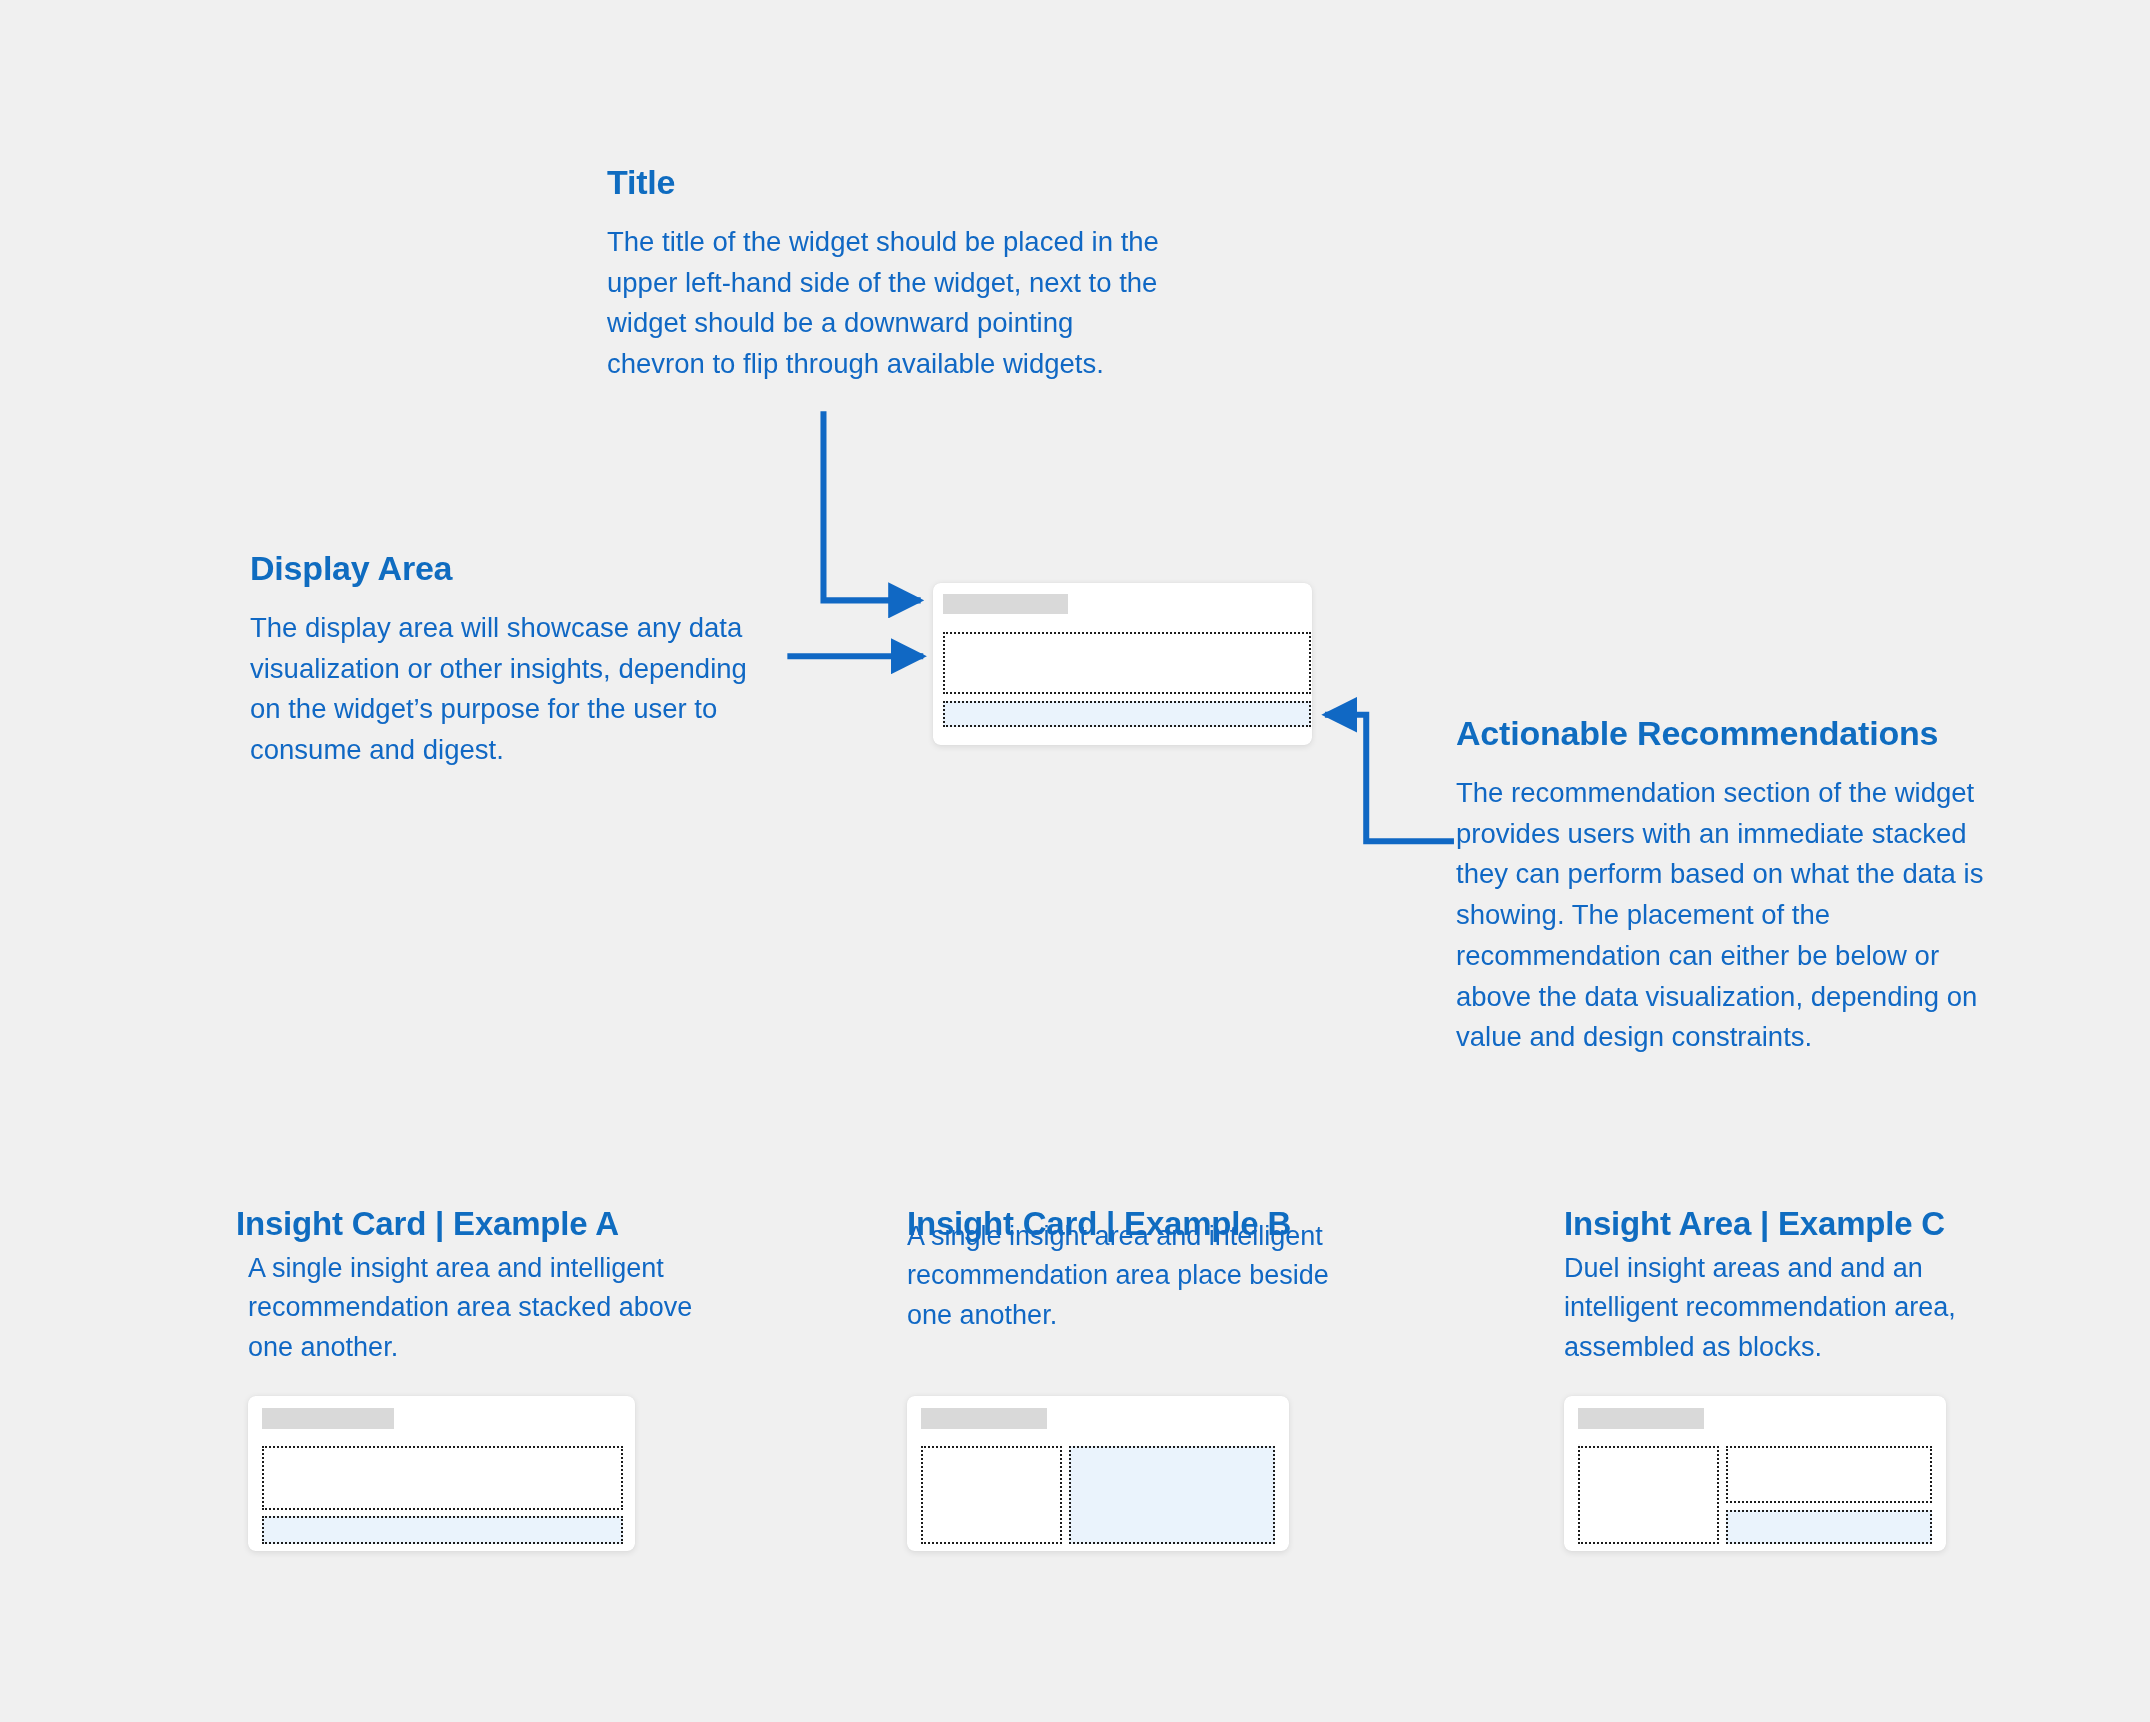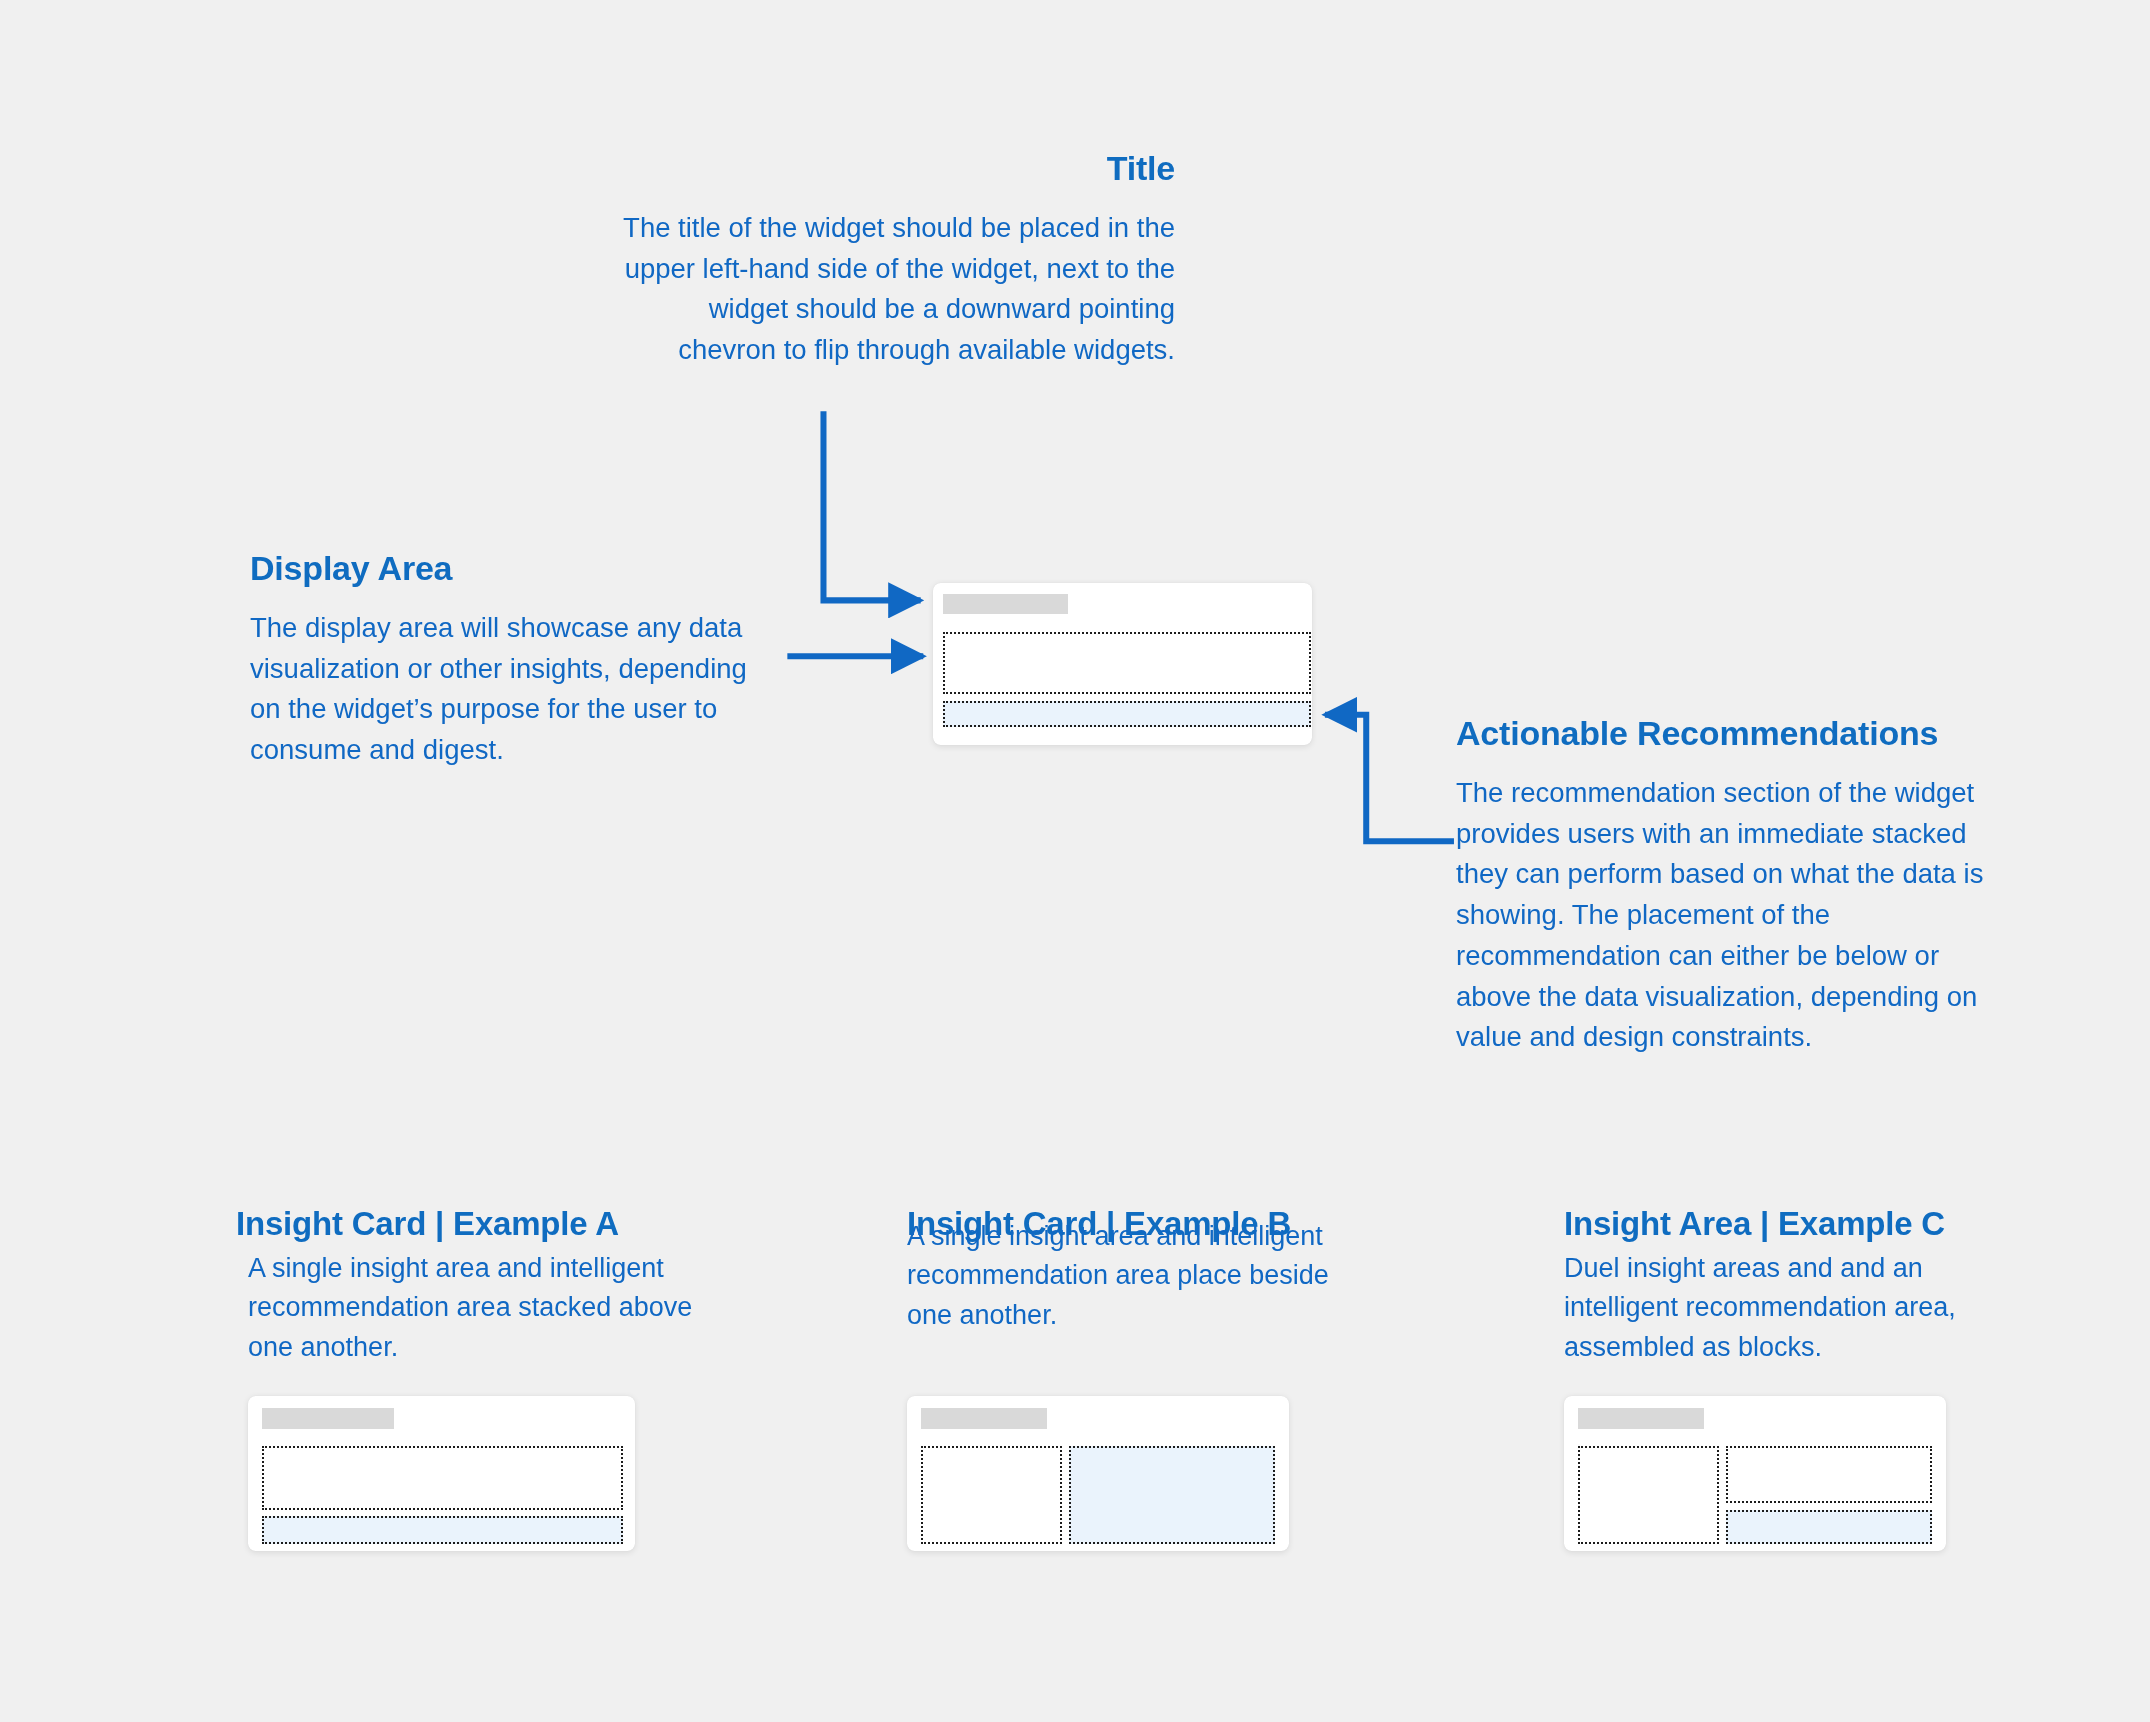--- a/index.html
+++ b/index.html
@@ -30,21 +30,21 @@
     white-space: nowrap;
   }
   .annot-body {
     font-size: 27.5px;
     font-weight: 400;
     color: #1068c4;
     line-height: 1.48;
     margin-top: 20px;
   }
 
-  #annot-title-block  { left: 607px;  top: 149px;  width: 568px; text-align: right; }
+  #annot-title-block  { left: 607px;  top: 163px;  width: 568px; }
   #annot-display-block{ left: 250px;  top: 549px;  width: 533px; }
   #annot-reco-block   { left: 1456px; top: 714px;  width: 551px; }
 
   
   .section-heading {
     position: absolute;
     font-size: 33px;
     font-weight: 700;
     color: #0f6cc0;
     white-space: nowrap;

